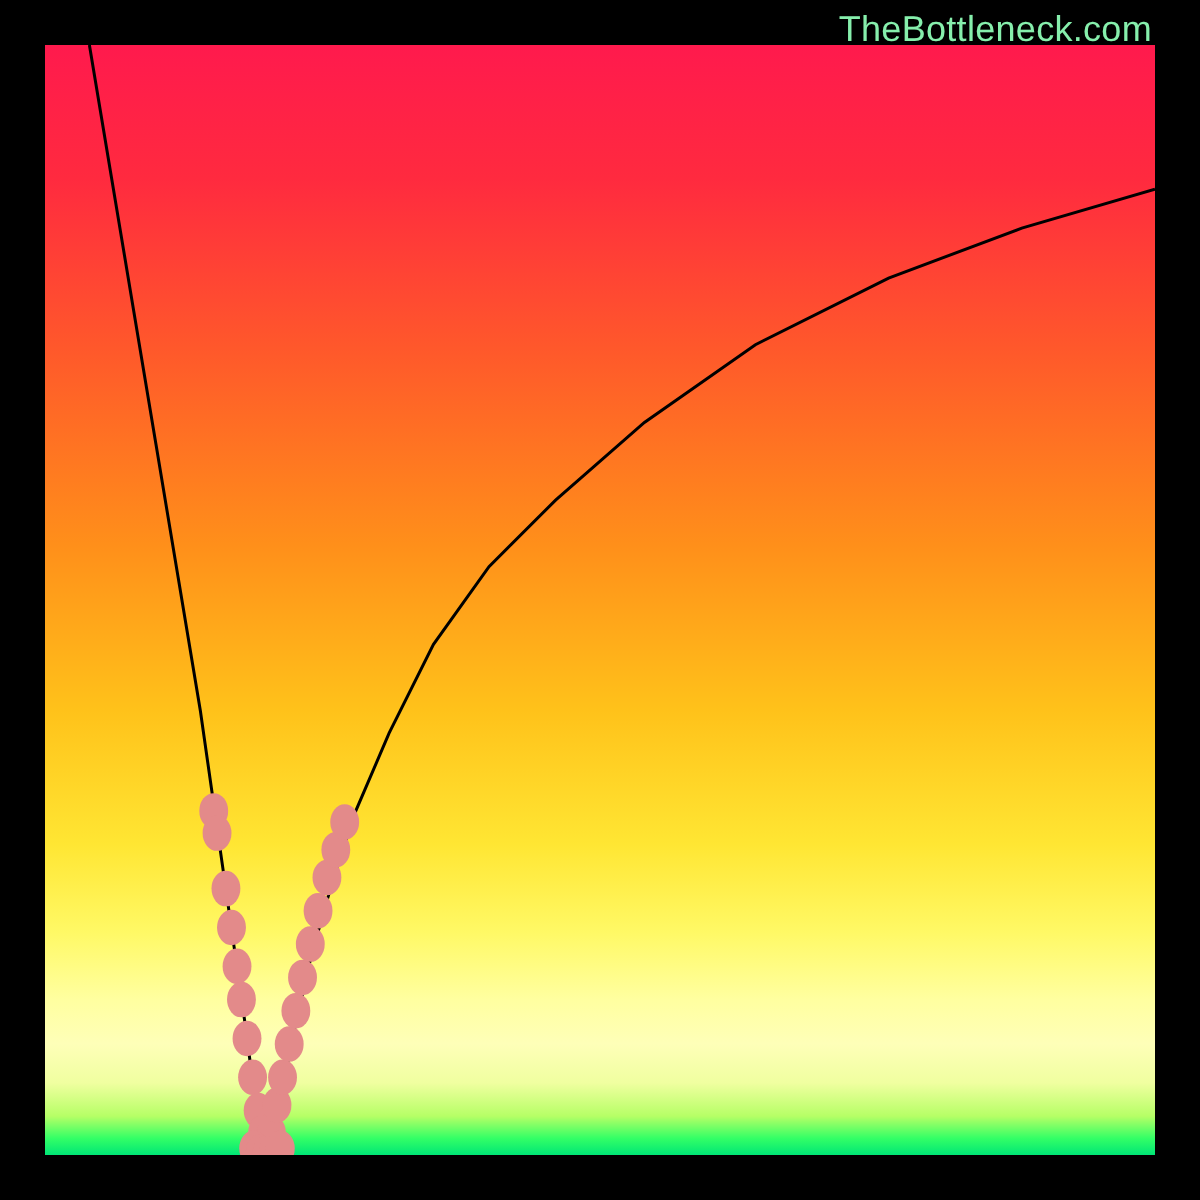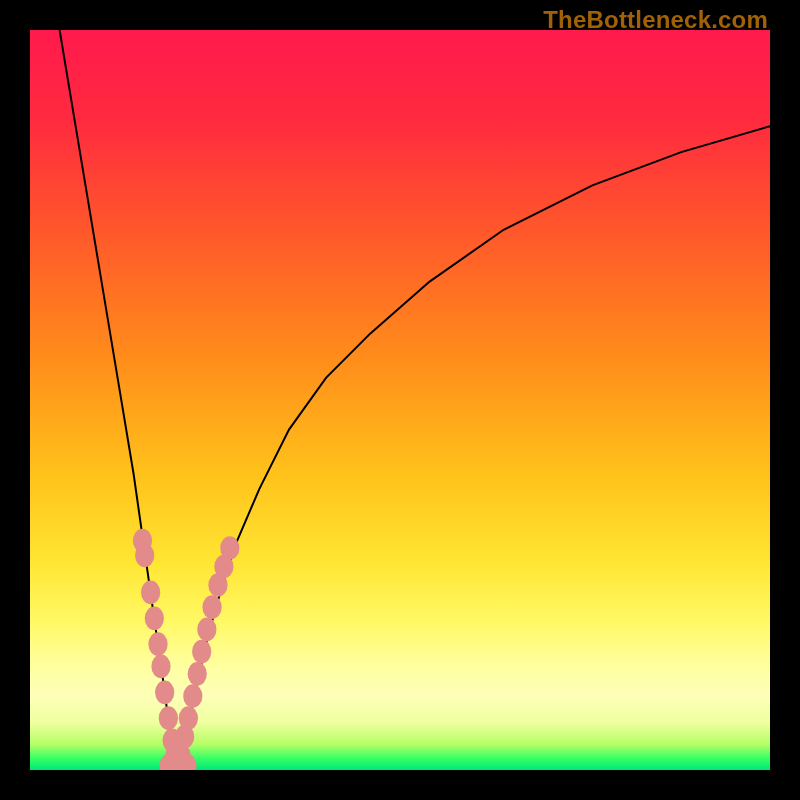--- a/index.html
+++ b/index.html
@@ -31,23 +31,23 @@
     position: absolute;
     left: 0;
     top: 0;
     width: 100%;
     height: 100%;
   }
   .watermark {
     position: absolute;
     top: 6px;
     right: 32px;
-    color: #a16207;
+    color: #86efac;
     font-size: 24px;
-    font-weight: 700;
+    font-weight: 400;
     letter-spacing: 0.2px;
     user-select: none;
   }
   svg.curves {
     position: absolute;
     left: 0;
     top: 0;
     width: 100%;
     height: 100%;
   }

